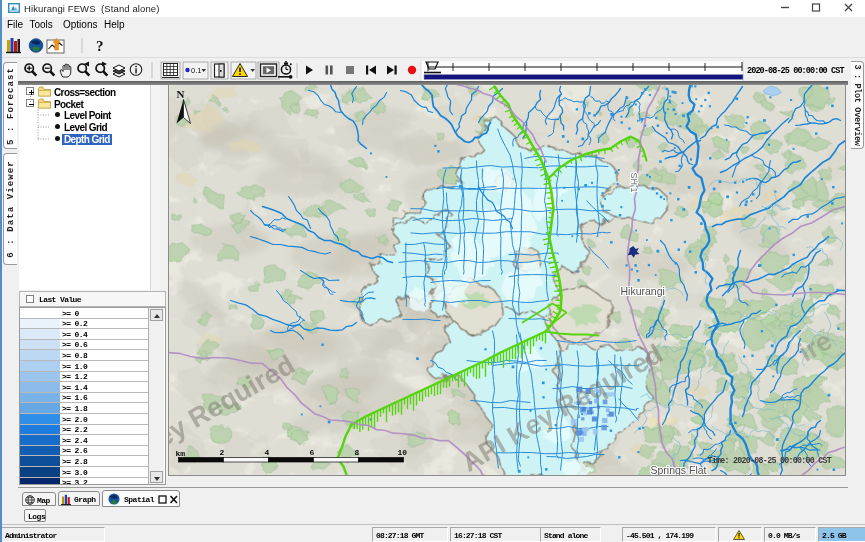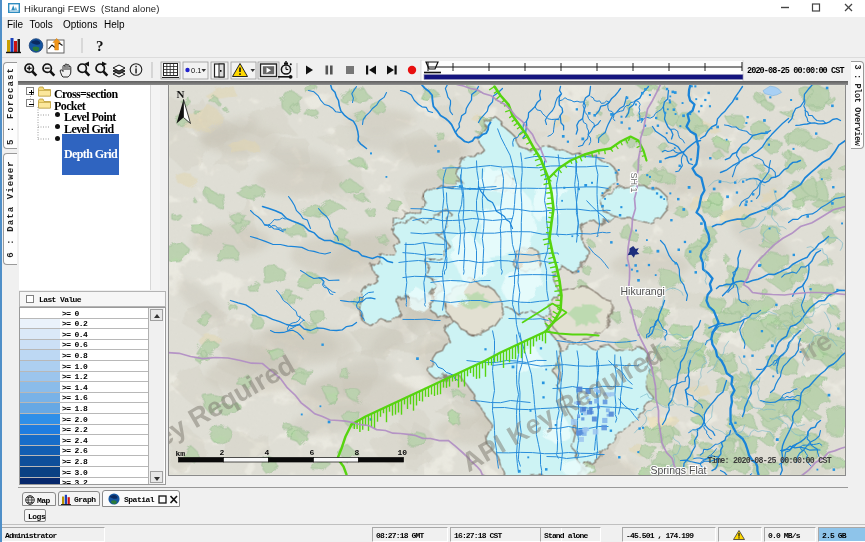--- a/index.html
+++ b/index.html
@@ -27,25 +27,25 @@
 #paneltop { left:18px; top:81px; width:830px; height:3.5px; background:linear-gradient(#5f5f5f,#8a8a8a); }
 #treepanel { left:19px; top:84.5px; width:141px; height:205.5px; background:#ffffff; border-right:1px solid #c8c8c8; }
 #treescroll { left:150px; top:84.5px; width:10px; height:205.5px; background:#f4f4f4; border-left:1px solid #d8d8d8; }
 #lastvalue { left:19px; top:291px; width:147px; height:15.5px; background:#f6f6f6; border:1px solid #b4b4b4; }
 #legend { left:19px; top:307px; width:147px; height:178px; background:#ffffff; border:1px solid #9a9a9a; overflow:hidden; }
 #mapbottom { left:167.5px; top:475.5px; width:679px; height:11px; background:#f0f0f0; }
 #panelbot { left:18px; top:486.5px; width:830px; height:1.5px; background:#9a9a9a; }
 #rightstrip { left:847px; top:58px; width:18px; height:484px; background:#f0f0f0; }
 #mapborder { left:167.5px; top:83.5px; width:678.5px; height:392px; background:#8a8a8a; }
 
-.trow { position:absolute; font-family:Liberation Serif, serif; font-weight:bold; font-size:12px; letter-spacing:-0.6px; color:#000; white-space:nowrap; }
+.trow { position:absolute; font-family:Liberation Sans, sans-serif; font-weight:bold; font-size:10px; letter-spacing:-0.6px; color:#000; white-space:nowrap; }
 .psign { position:absolute; width:8px; height:8px; border:1px solid #848484; background:#fff; }
 .psign i { position:absolute; background:#000; }
 .bullet { position:absolute; width:5px; height:5px; border-radius:50%; background:#111; }
-.sel { background:#2f64c0; color:#fff; padding:13px 2px; }
+.sel { background:#2f64c0; color:#fff; padding:0 2px; }
 
 .lrow { position:absolute; left:0; width:128px; height:10.6px; border-bottom:1px solid #b8b8b8; }
 .lrow .sw { position:absolute; left:0; top:0; width:40px; height:100%; }
 .lrow .lb { position:absolute; left:42px; top:0.5px; font-family:"Liberation Mono", monospace; font-weight:bold; font-size:8px; letter-spacing:-0.6px; color:#000; }
 #legscroll { position:absolute; right:1px; top:0; width:16px; height:176px; background:#f0f0f0; border-left:1px solid #b0b0b0; }
 .sbtn { position:absolute; left:1px; width:13px; height:12px; background:#e8e8e8; border:1px solid #a0a0a0; }
 .arr { position:absolute; left:3px; width:0; height:0; border-left:3.5px solid transparent; border-right:3.5px solid transparent; }
 
 .btab { position:absolute; background:#f4f4f4; border:1px solid #8a8a8a; border-radius:3px 3px 0 0; font-family:"Liberation Mono", monospace; font-weight:bold; font-size:8px; letter-spacing:-0.5px; color:#000; }
 

